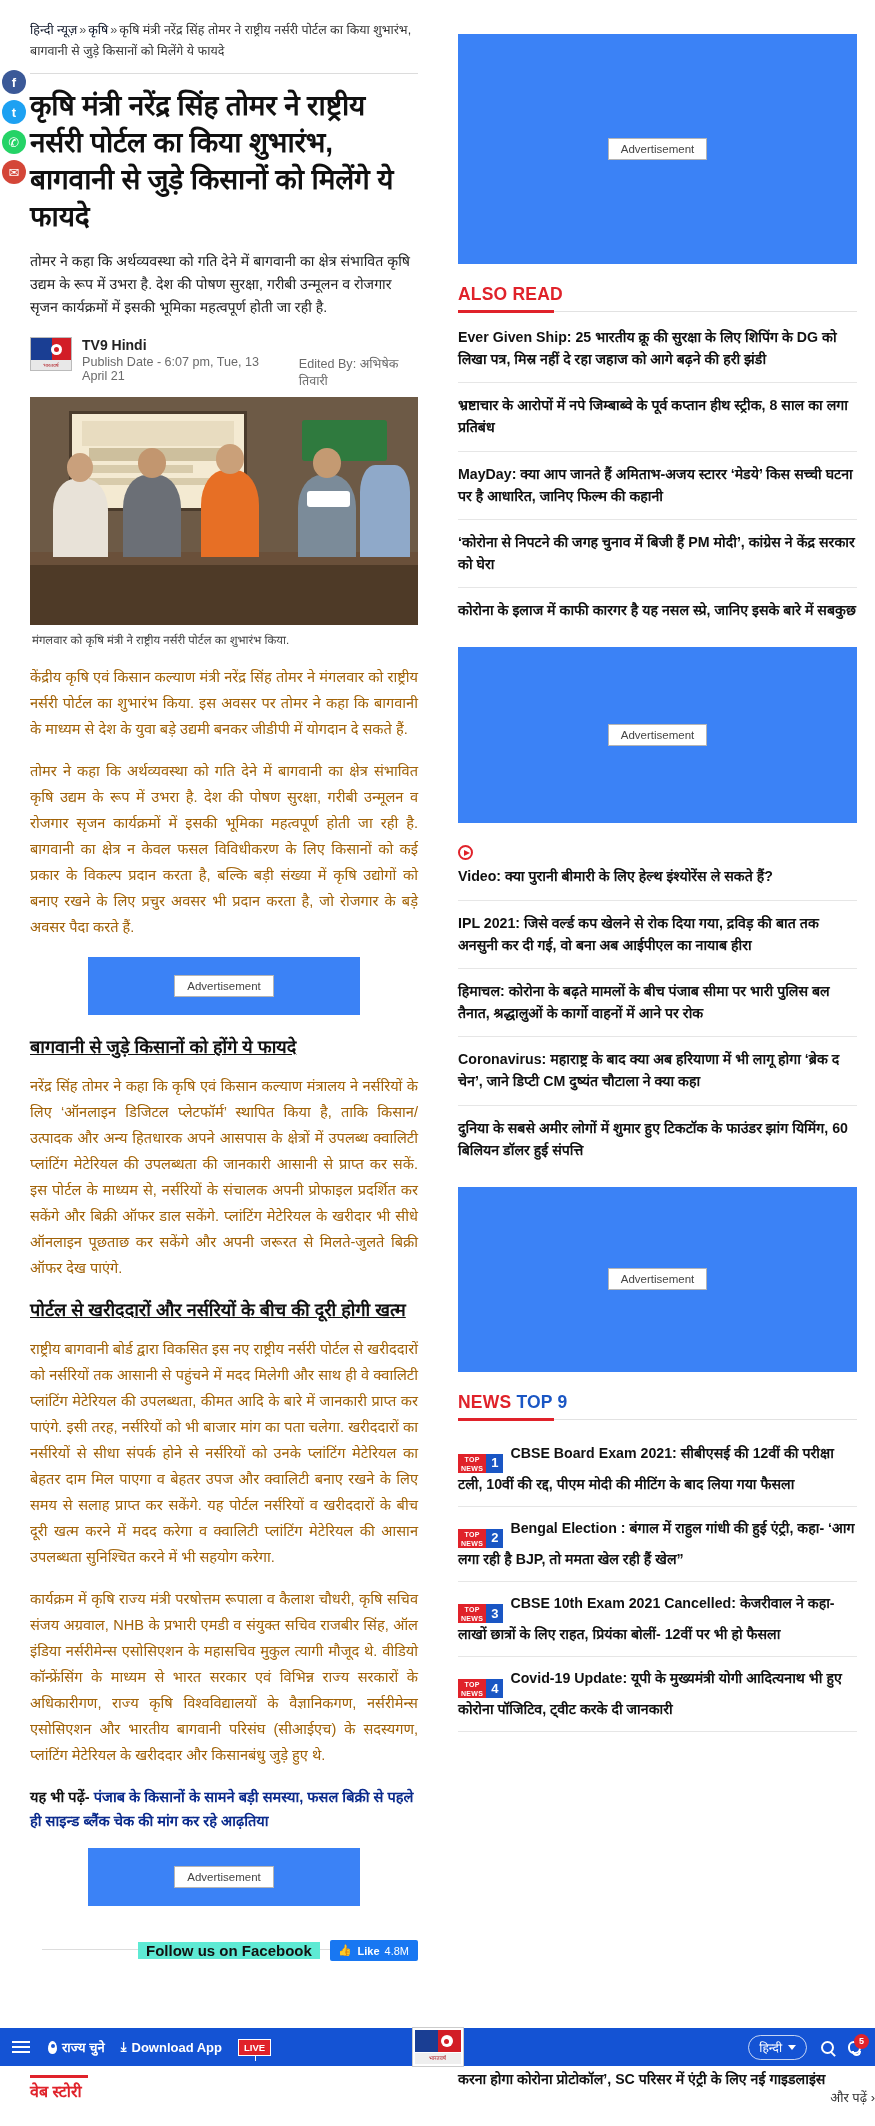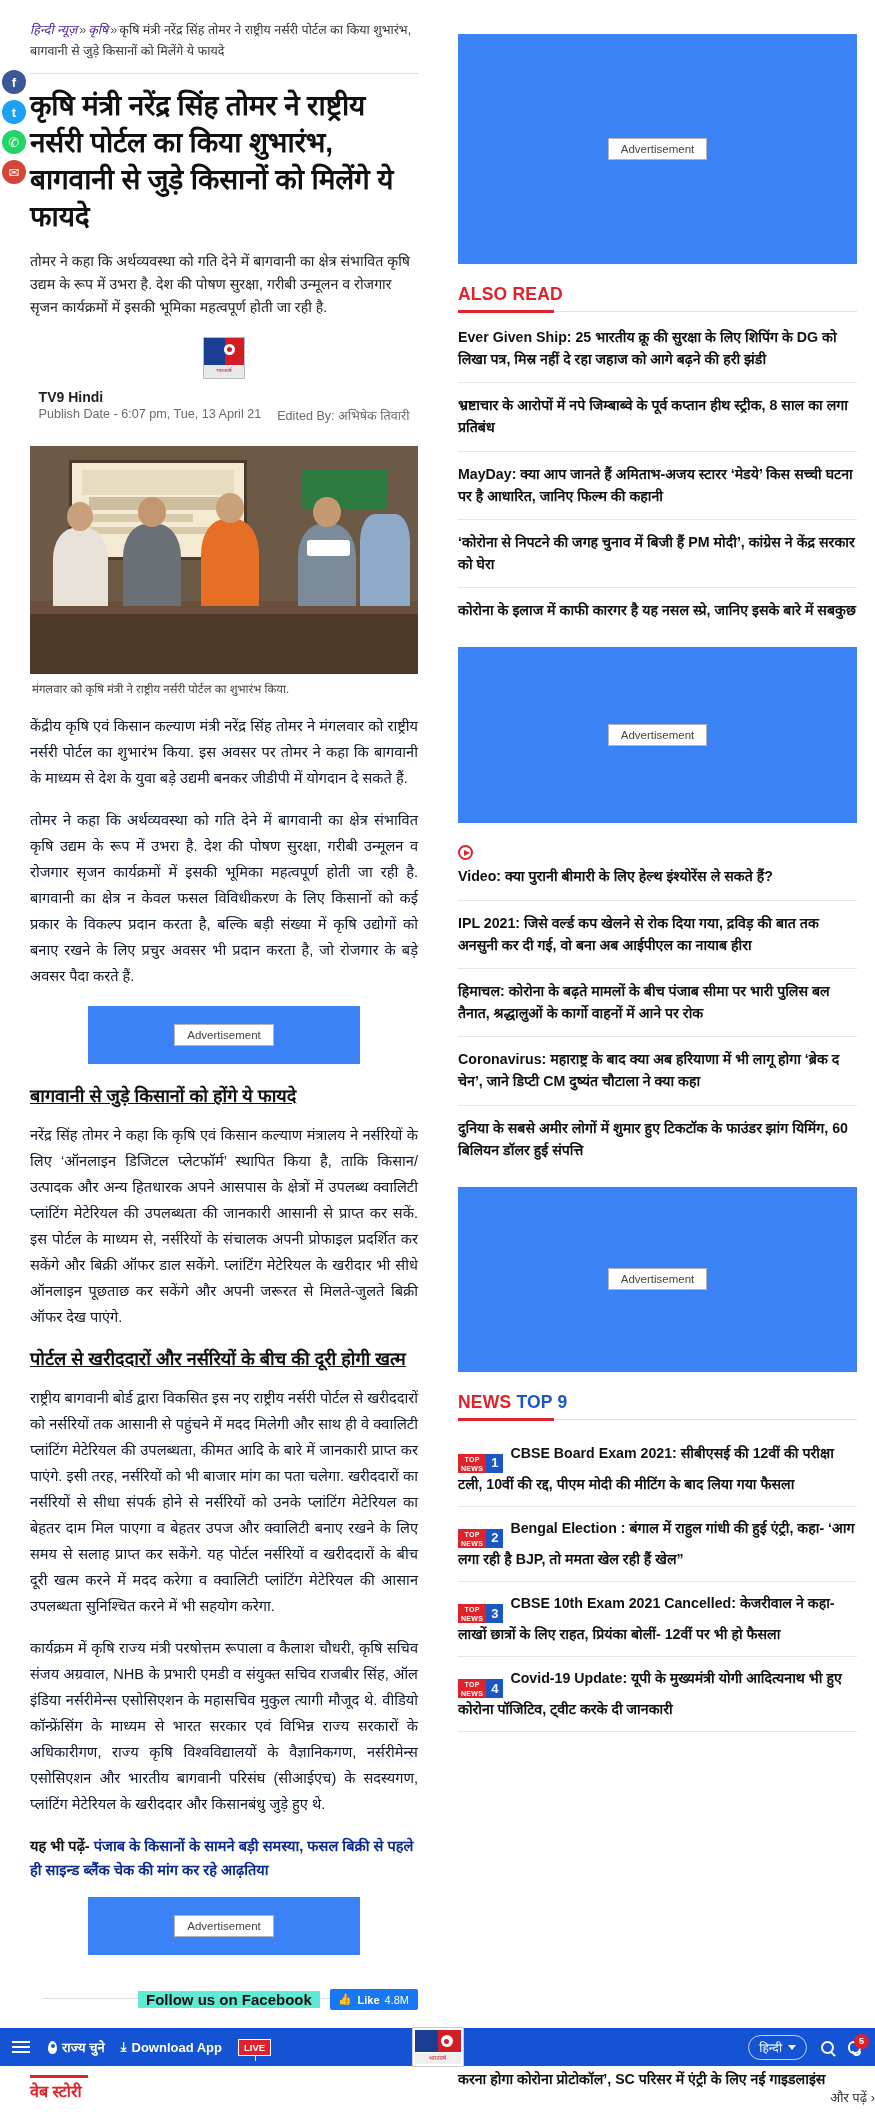--- a/index.html
+++ b/index.html
@@ -34,35 +34,35 @@
     display: flex; gap: 0; padding-top: 20px;
   }
   .col-main { width: 440px; padding: 0 22px 0 30px; }
   .col-side { width: 435px; padding: 0 18px 0 18px; }
 
   
   .breadcrumb {
     font-size: 12.5px; line-height: 1.65; color: #333;
     padding-bottom: 8px;
   }
-  .breadcrumb a { color: #4c1d95; text-decoration: none; cursor: pointer; font-style: italic; }
+  .breadcrumb a { color: #0f172a; text-decoration: none; cursor: pointer; }
   .breadcrumb .sep { color: #555; margin: 0 2px; }
   .rule { border-top: 1px solid #dcdcdc; margin: 4px 0 14px 0; }
 
   
   h1.headline {
     font-size: 28px; line-height: 1.32; font-weight: bold;
     color: #111; letter-spacing: -0.2px; margin-bottom: 14px;
   }
   .standfirst {
     font-size: 14.2px; line-height: 1.62; color: #222; margin-bottom: 18px;
   }
 
   
-  .byline { display: flex; align-items: center; gap: 10px; margin-bottom: 22px; flex-direction: column; }
+  .byline { display: flex; align-items: flex-start; gap: 10px; margin-bottom: 8px; }
   .tv9-logo-sm {
     width: 42px; height: 34px; flex: 0 0 42px; position: relative;
     border: 1px solid #bbb; background: #fff; overflow: hidden;
   }
   .tv9-logo-sm .blue { position: absolute; left: 0; top: 0; width: 55%; height: 68%; background: #1a3e93; }
   .tv9-logo-sm .red { position: absolute; right: 0; top: 0; width: 47%; height: 68%; background: #d21d26; }
   .tv9-logo-sm .dot { position: absolute; right: 9px; top: 6px; width: 11px; height: 11px; border-radius: 50%; background: #fff; }
   .tv9-logo-sm .dot::after { content:""; position:absolute; left:3px; top:3px; width:5px; height:5px; border-radius:50%; background:#d21d26; }
   .tv9-logo-sm .band { position: absolute; left: 0; bottom: 0; width: 100%; height: 32%; background: #e8e8e8; font-size: 5px; color: #b01b22; text-align: center; line-height: 11px; }
   .byline-text .author { font-size: 14px; font-weight: bold; color: #222; margin-bottom: 2px; }
@@ -94,21 +94,21 @@
   .ph-p2::before { content:""; position:absolute; left:26%; top:-32%; width:48%; height:36%; border-radius:50%; background:#c2966f; }
   .ph-p3 { position:absolute; left:44%; bottom:30%; width:15%; height:38%; background:#e76f25; border-radius:40% 40% 0 0; }
   .ph-p3::before { content:""; position:absolute; left:26%; top:-30%; width:48%; height:34%; border-radius:50%; background:#caa079; }
   .ph-p4 { position:absolute; right:16%; bottom:30%; width:15%; height:36%; background:#7b8b99; border-radius:40% 40% 0 0; }
   .ph-p4::before { content:""; position:absolute; left:26%; top:-32%; width:48%; height:36%; border-radius:50%; background:#c49a72; }
   .ph-mask { position:absolute; right:17.5%; bottom:52%; width:11%; height:7%; background:#fff; border-radius:3px; }
   .ph-blue { position:absolute; right:2%; bottom:30%; width:13%; height:40%; background:#8fa9c9; border-radius:30% 30% 0 0; }
 
   
   p.body-p {
-    font-size: 14.6px; line-height: 1.78; color: #0f172a;
+    font-size: 14.6px; line-height: 1.78; color: #a16207;
     text-align: justify; margin-bottom: 16px;
   }
   h2.sub {
     font-size: 18px; font-weight: bold; color: #111;
     margin: 6px 0 14px 0; line-height: 1.4; text-decoration: underline;
   }
   .readmore { font-size: 14.6px; line-height: 1.7; margin-top: 6px; font-weight: bold; }
   .readmore .lbl { color: #111; }
   .readmore a { color: #0a2a8c; text-decoration: none; cursor: pointer; }
 

